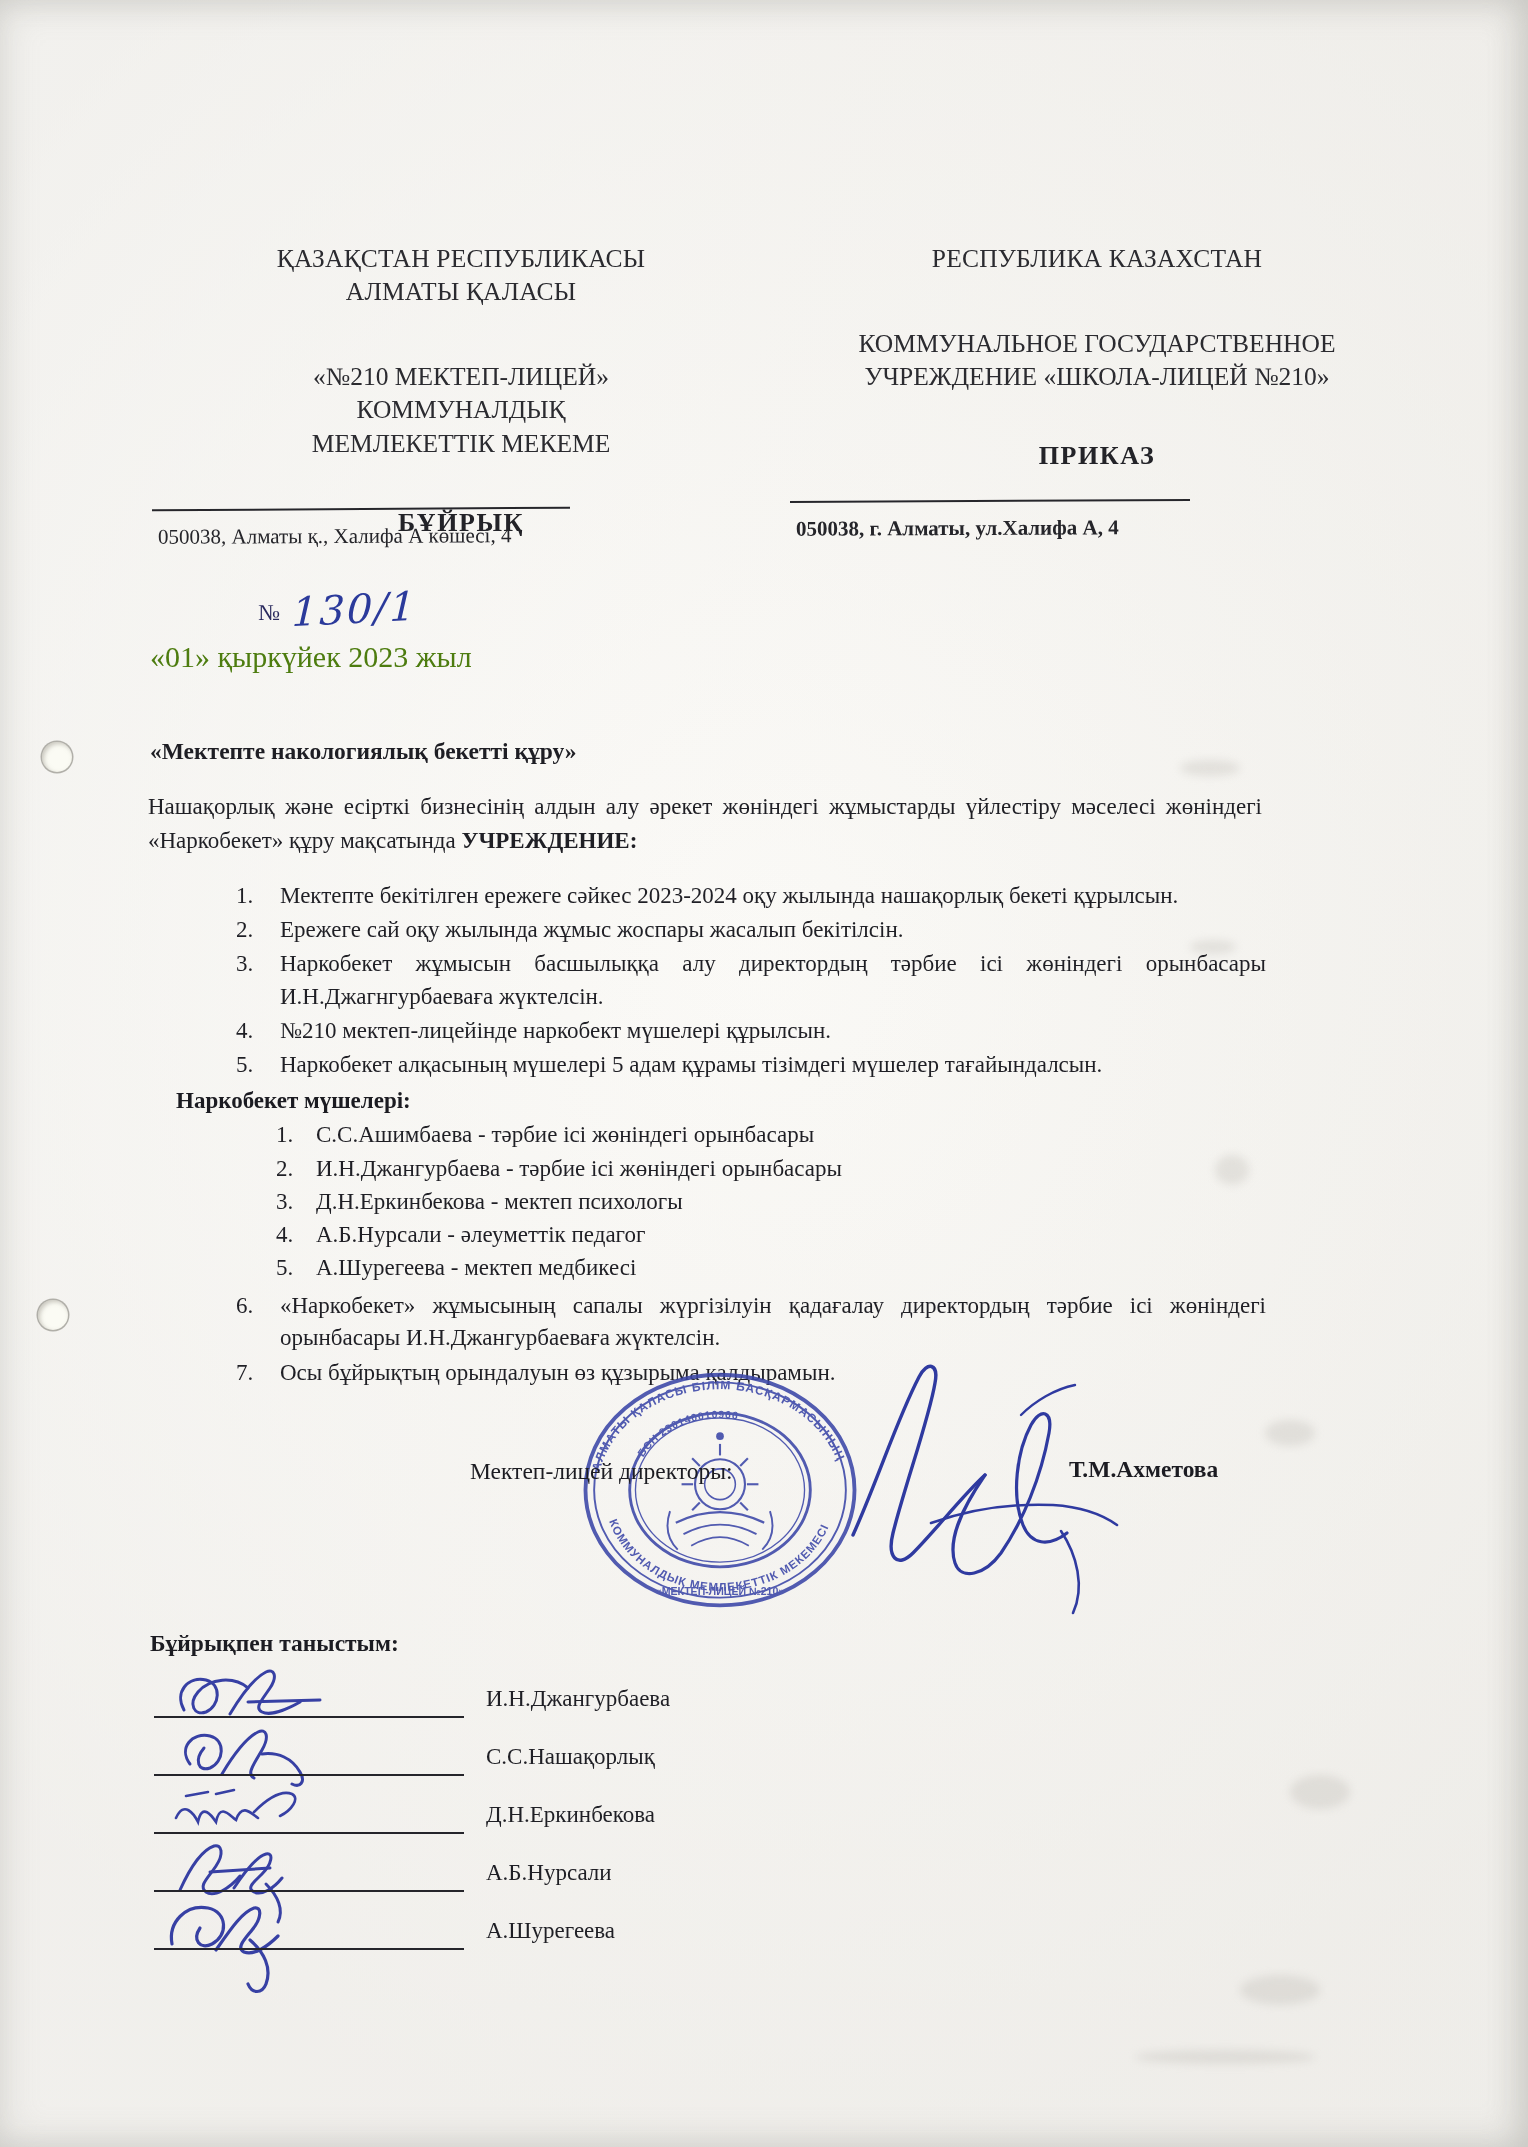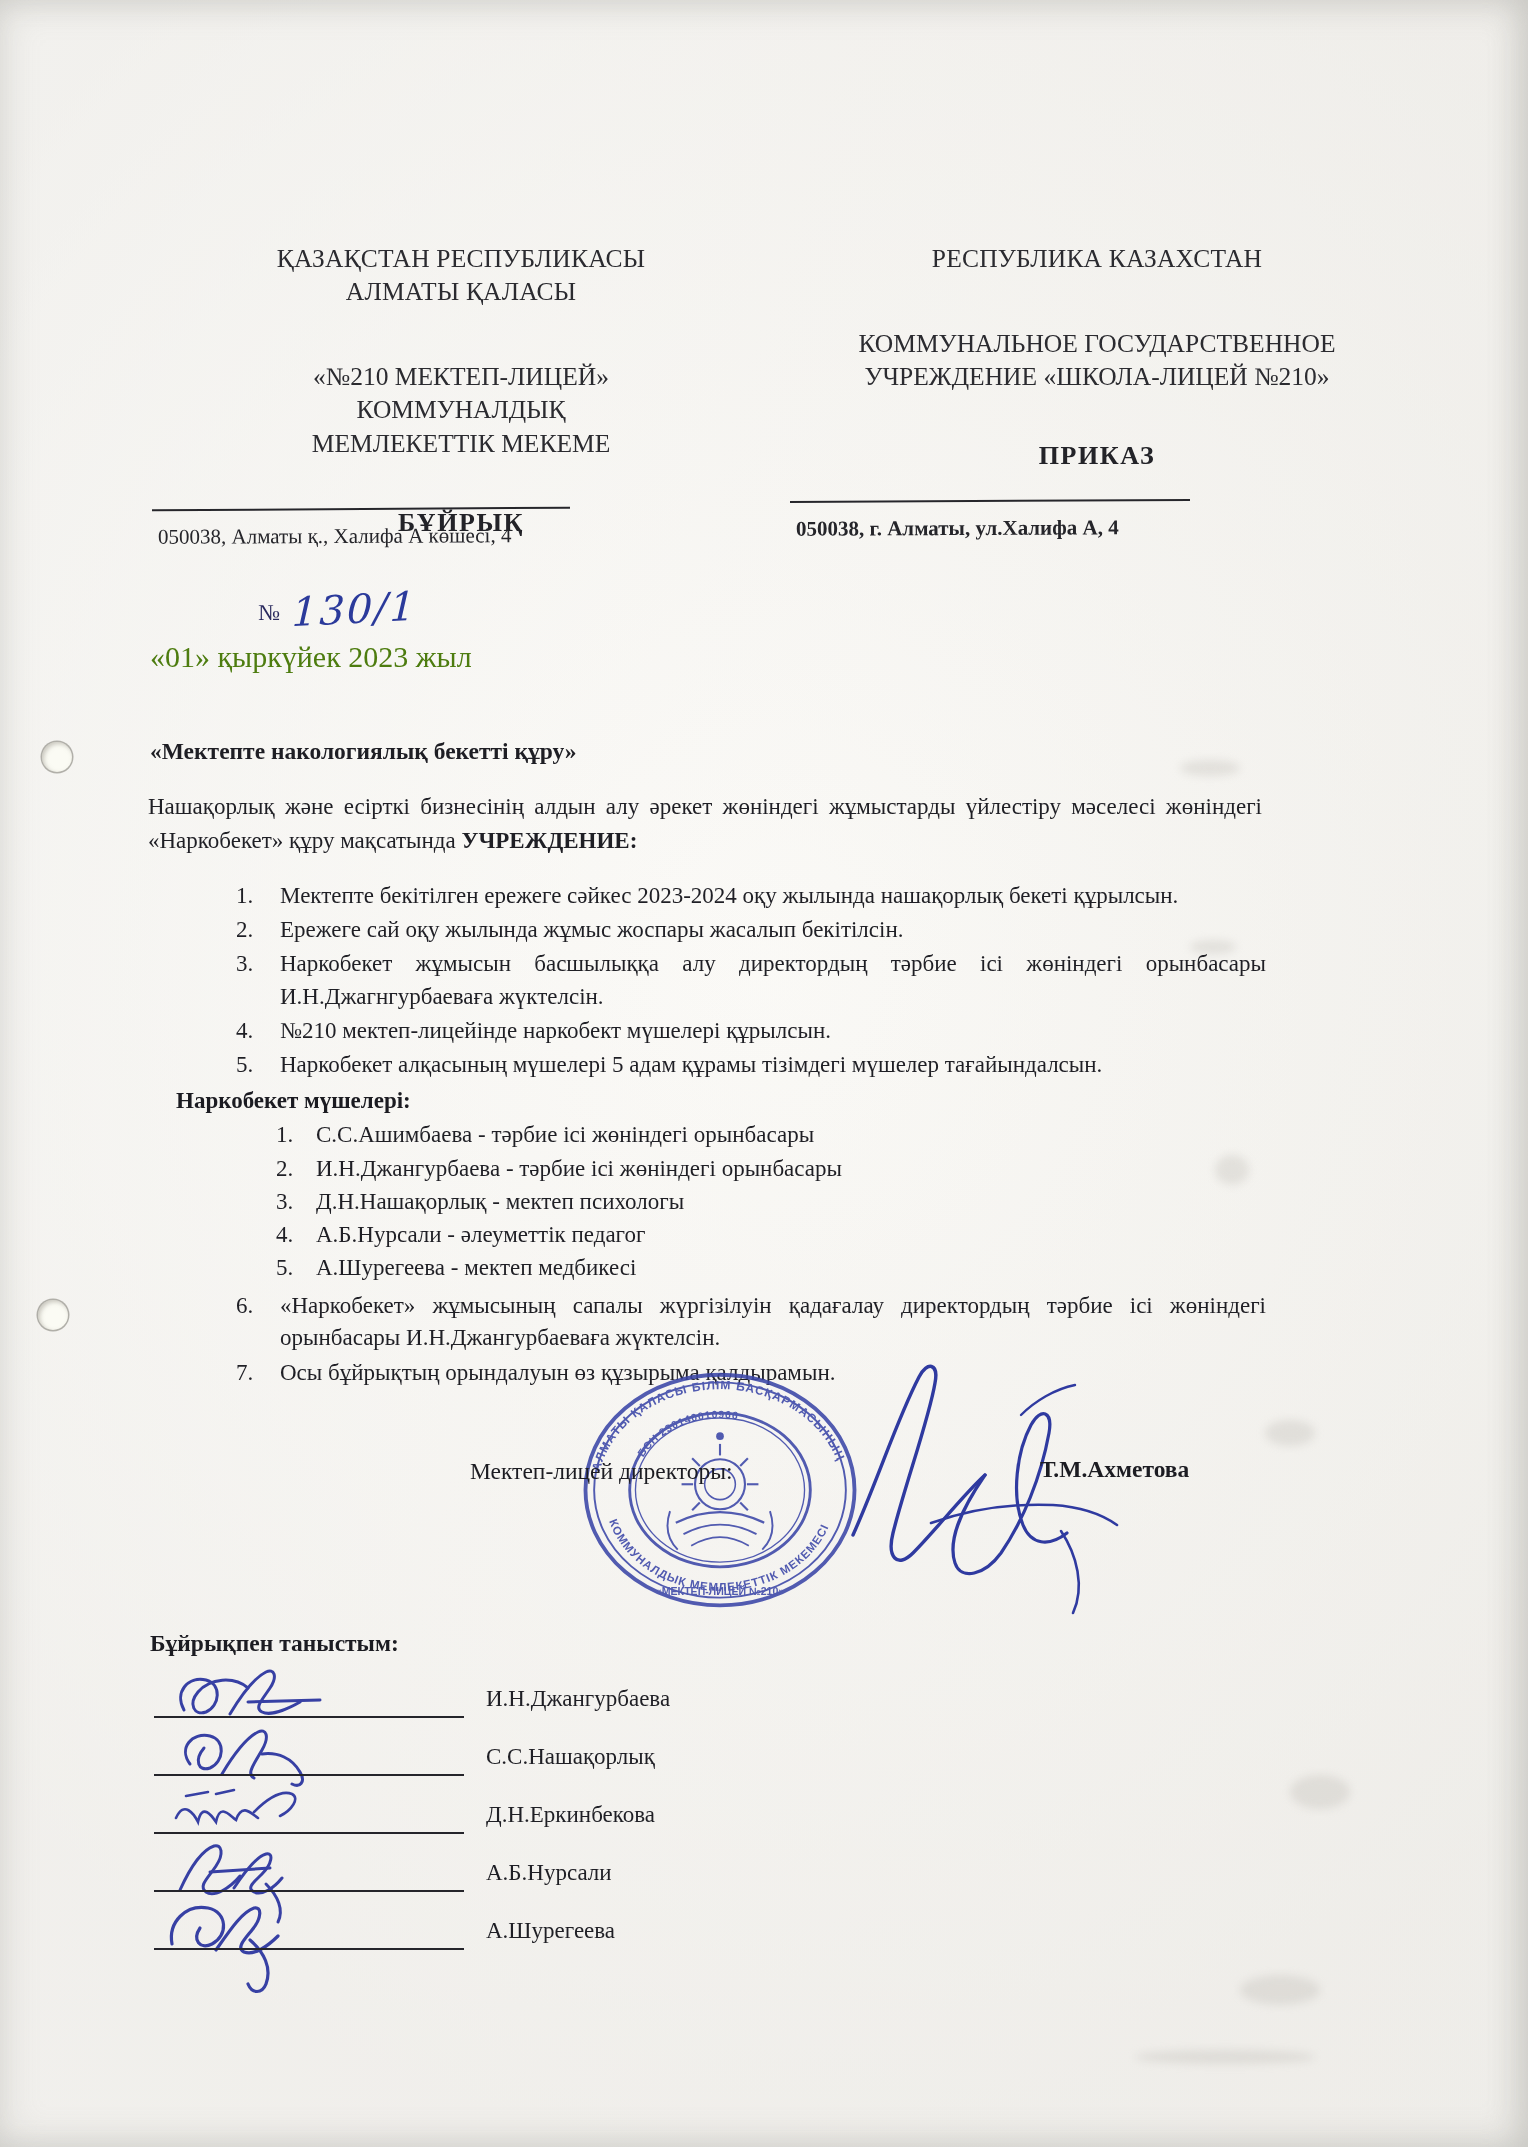--- a/index.html
+++ b/index.html
@@ -217,20 +217,21 @@
     font-weight: normal;
     color: #1c1c22;
   }
   .director-name {
     position: absolute;
     left: 1040px;
     top: 1456px;
     font-size: 23.5px;
     font-weight: bold;
     color: #1c1c22;
+    padding-left: 29px;
   }
 
   
   .seal {
     position: absolute;
     left: 575px;
     top: 1368px;
     width: 290px;
     height: 245px;
     opacity: 0.88;
@@ -383,21 +384,21 @@
           <li class="sitem">
             <span class="smarker">1.</span>
             <span>С.С.Ашимбаева  -  тәрбие ісі жөніндегі орынбасары</span>
           </li>
           <li class="sitem">
             <span class="smarker">2.</span>
             <span>И.Н.Джангурбаева  - тәрбие ісі жөніндегі орынбасары</span>
           </li>
           <li class="sitem">
             <span class="smarker">3.</span>
-            <span>Д.Н.Нашақорлық - мектеп психологы</span>
+            <span>Д.Н.Еркинбекова - мектеп психологы</span>
           </li>
           <li class="sitem">
             <span class="smarker">4.</span>
             <span>А.Б.Нурсали - әлеуметтік педагог</span>
           </li>
           <li class="sitem">
             <span class="smarker">5.</span>
             <span>А.Шурегеева - мектеп медбикесі</span>
           </li>
         </ul>

